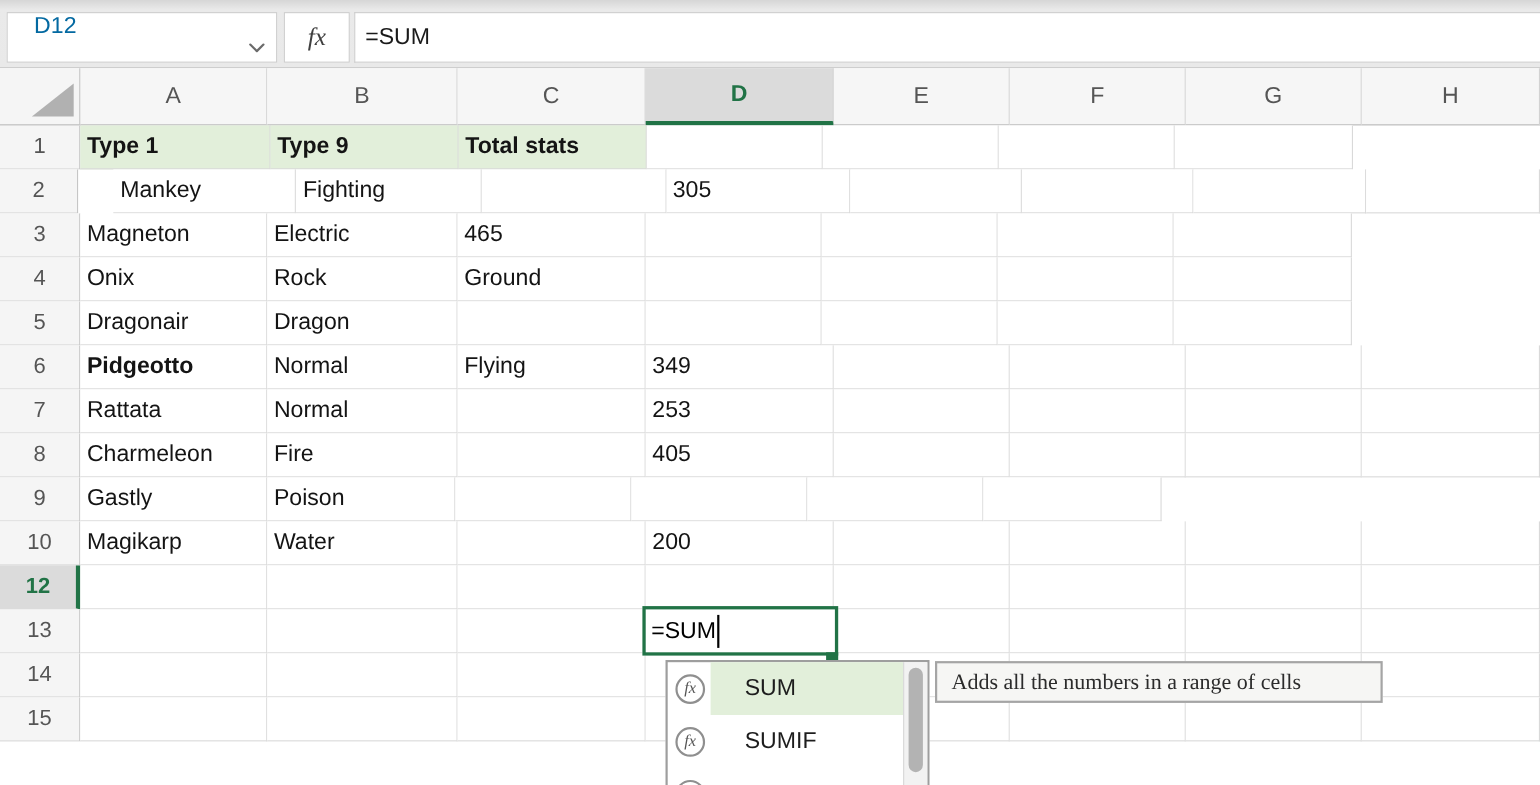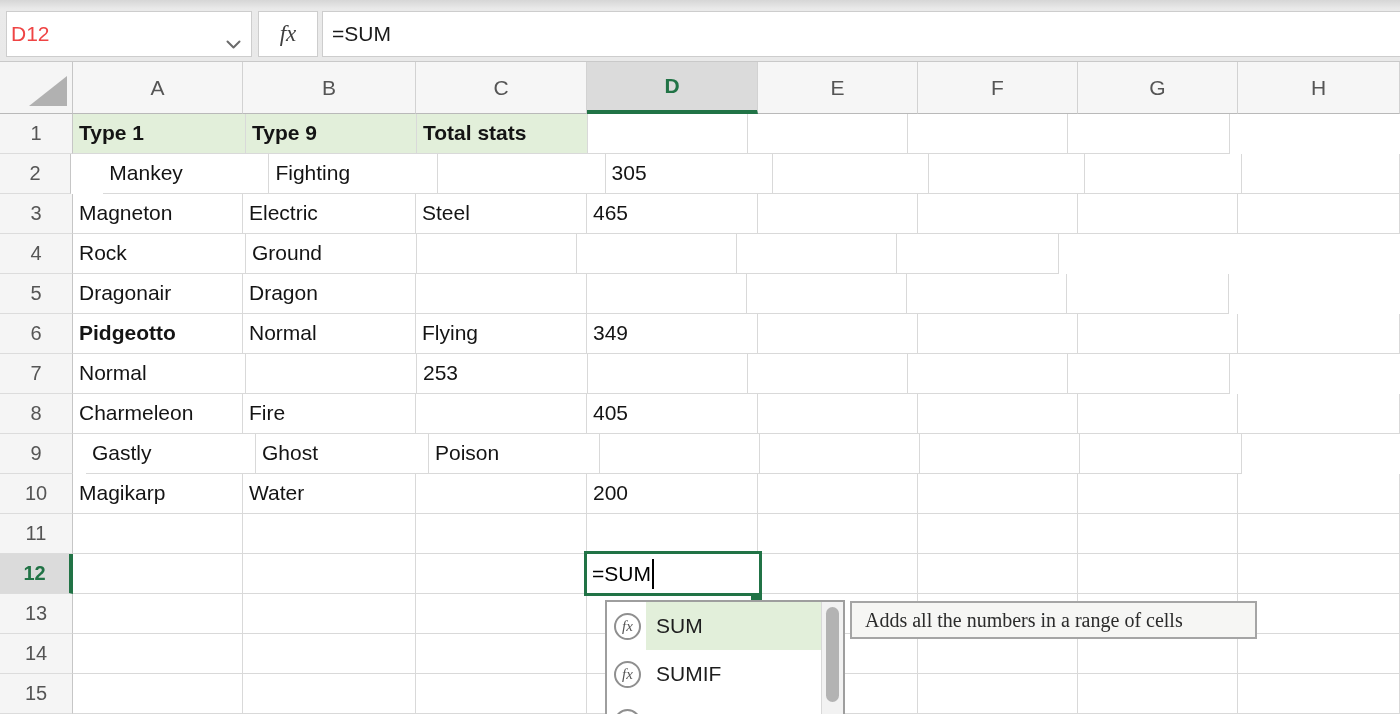--- a/index.html
+++ b/index.html
@@ -12,22 +12,22 @@
   }
   *{box-sizing:border-box;margin:0;padding:0;}
   html,body{width:1400px;height:714px;overflow:hidden;}
   body{font-family:"Liberation Sans",sans-serif;background:#fff;position:relative;}
 
   
   .topbar{position:absolute;left:0;top:0;width:1400px;height:62px;
     background:linear-gradient(180deg,#d6d6d6 0,#eaeaea 9px,#e9e9e9 100%);
     border-bottom:1px solid #c9c9c9;}
   .namebox{position:absolute;left:6px;top:11px;width:246px;height:46px;background:#fff;
-    border:1px solid #cdcdcd;display:flex;align-items:center;padding-left:4px;
-    font-size:21px;color:#ef4444;}
+    border:1px solid #cdcdcd;display:flex;padding-left:24px;
+    font-size:21px;color:#0369a1;}
   .namebox .chev{position:absolute;right:10px;top:19px;}
   .fxbtn{position:absolute;left:258px;top:11px;width:60px;height:46px;background:#fff;
     border:1px solid #cdcdcd;display:flex;align-items:center;justify-content:center;}
   .fxbtn i{font-family:"Liberation Serif",serif;font-style:italic;font-size:23px;color:#3f3f3f;}
   .fbar{position:absolute;left:322px;top:11px;width:1078px;height:46px;background:#fff;
     border:1px solid #cdcdcd;border-right:none;display:flex;align-items:center;
     padding-left:9px;font-size:21px;color:#1a1a1a;}
 
   
   #grid{position:absolute;left:0;top:62px;width:1400px;}
@@ -62,21 +62,21 @@
 
   
   .dropdown{position:absolute;left:605px;top:600px;width:240px;height:170px;background:#fff;
     border:2px solid #9e9e9e;}
   .dd-items{position:absolute;left:0;top:0;right:22px;bottom:0;}
   .dd-item{height:48px;display:flex;align-items:center;}
   .fx-circle{width:27px;height:27px;border:2px solid #8f8f8f;border-radius:50%;
     margin-left:7px;flex:0 0 auto;display:flex;align-items:center;justify-content:center;}
   .fx-circle i{font-family:"Liberation Serif",serif;font-style:italic;font-size:15px;color:#555;}
   .dd-label{flex:1;height:100%;margin-left:5px;display:flex;align-items:center;
-    padding-left:10px;font-size:21px;color:#1d1d1d;}
+    padding-left:31px;font-size:21px;color:#1d1d1d;}
   .dd-item.sel .dd-label{background:var(--green-bg);}
   .dd-scroll{position:absolute;right:0;top:0;bottom:0;width:22px;background:#f2f2f2;
     border-left:1px solid #d8d8d8;}
   .dd-thumb{position:absolute;left:4px;top:5px;width:13px;height:95px;background:#b3b3b3;
     border-radius:7px;}
 
   
   .tooltip{position:absolute;left:850px;top:601px;width:407px;height:38px;background:#f6f6f4;
     border:2px solid #a5a5a5;display:flex;align-items:center;padding-left:13px;
     font-family:"Liberation Serif",serif;font-size:20px;color:#2b2b2b;white-space:nowrap;}
@@ -133,29 +133,29 @@
       <div class="cell" style="width: 171px;">305</div>
       <div class="cell" style="width: 160px;"></div>
       <div class="cell" style="width: 160px;"></div>
       <div class="cell" style="width: 160px;"></div>
       <div class="cell" style="width: 162px;"></div>
     </div>
     <div class="grid-row">
       <div class="row-hdr" style="width: 73px;">3</div>
       <div class="cell" style="width: 170px;">Magneton</div>
       <div class="cell" style="width: 173px;">Electric</div>
-      <div class="cell" style="width: 171px;">Steel</div>
       <div class="cell" style="width: 171px;">465</div>
       <div class="cell" style="width: 160px;"></div>
       <div class="cell" style="width: 160px;"></div>
       <div class="cell" style="width: 160px;"></div>
       <div class="cell" style="width: 162px;"></div>
     </div>
     <div class="grid-row">
       <div class="row-hdr" style="width: 73px;">4</div>
+      <div class="cell" style="width: 170px;">Onix</div>
       <div class="cell" style="width: 173px;">Rock</div>
       <div class="cell" style="width: 171px;">Ground</div>
       <div class="cell" style="width: 160px;"></div>
       <div class="cell" style="width: 160px;"></div>
       <div class="cell" style="width: 160px;"></div>
       <div class="cell" style="width: 162px;"></div>
     </div>
     <div class="grid-row">
       <div class="row-hdr" style="width: 73px;">5</div>
       <div class="cell" style="width: 170px;">Dragonair</div>
@@ -172,20 +172,21 @@
       <div class="cell" style="width: 173px;">Normal</div>
       <div class="cell" style="width: 171px;">Flying</div>
       <div class="cell" style="width: 171px;">349</div>
       <div class="cell" style="width: 160px;"></div>
       <div class="cell" style="width: 160px;"></div>
       <div class="cell" style="width: 160px;"></div>
       <div class="cell" style="width: 162px;"></div>
     </div>
     <div class="grid-row">
       <div class="row-hdr" style="width: 73px;">7</div>
+      <div class="cell" style="width: 170px;">Rattata</div>
       <div class="cell" style="width: 173px;">Normal</div>
       <div class="cell" style="width: 171px;"></div>
       <div class="cell" style="width: 171px;">253</div>
       <div class="cell" style="width: 160px;"></div>
       <div class="cell" style="width: 160px;"></div>
       <div class="cell" style="width: 160px;"></div>
       <div class="cell" style="width: 162px;"></div>
     </div>
     <div class="grid-row">
       <div class="row-hdr" style="width: 73px;">8</div>
@@ -193,45 +194,33 @@
       <div class="cell" style="width: 173px;">Fire</div>
       <div class="cell" style="width: 171px;"></div>
       <div class="cell" style="width: 171px;">405</div>
       <div class="cell" style="width: 160px;"></div>
       <div class="cell" style="width: 160px;"></div>
       <div class="cell" style="width: 160px;"></div>
       <div class="cell" style="width: 162px;"></div>
     </div>
     <div class="grid-row">
       <div class="row-hdr" style="width: 73px;">9</div>
-      <div class="cell" style="width: 170px; margin-left: 13px;">Gastly</div>
-      <div class="cell" style="width: 173px;">Ghost</div>
+      <div class="cell" style="width: 170px;">Gastly</div>
       <div class="cell" style="width: 171px;">Poison</div>
       <div class="cell" style="width: 160px;"></div>
       <div class="cell" style="width: 160px;"></div>
       <div class="cell" style="width: 160px;"></div>
       <div class="cell" style="width: 162px;"></div>
     </div>
     <div class="grid-row">
       <div class="row-hdr" style="width: 73px;">10</div>
       <div class="cell" style="width: 170px;">Magikarp</div>
       <div class="cell" style="width: 173px;">Water</div>
       <div class="cell" style="width: 171px;"></div>
       <div class="cell" style="width: 171px;">200</div>
-      <div class="cell" style="width: 160px;"></div>
-      <div class="cell" style="width: 160px;"></div>
-      <div class="cell" style="width: 160px;"></div>
-      <div class="cell" style="width: 162px;"></div>
-    </div>
-    <div class="grid-row">
-      <div class="row-hdr" style="width: 73px;">11</div>
-      <div class="cell" style="width: 170px;"></div>
-      <div class="cell" style="width: 173px;"></div>
-      <div class="cell" style="width: 171px;"></div>
-      <div class="cell" style="width: 171px;"></div>
       <div class="cell" style="width: 160px;"></div>
       <div class="cell" style="width: 160px;"></div>
       <div class="cell" style="width: 160px;"></div>
       <div class="cell" style="width: 162px;"></div>
     </div>
     <div class="grid-row">
       <div class="row-hdr sel" style="width: 73px;">12</div>
       <div class="cell" style="width: 170px;"></div>
       <div class="cell" style="width: 173px;"></div>
       <div class="cell" style="width: 171px;"></div>

